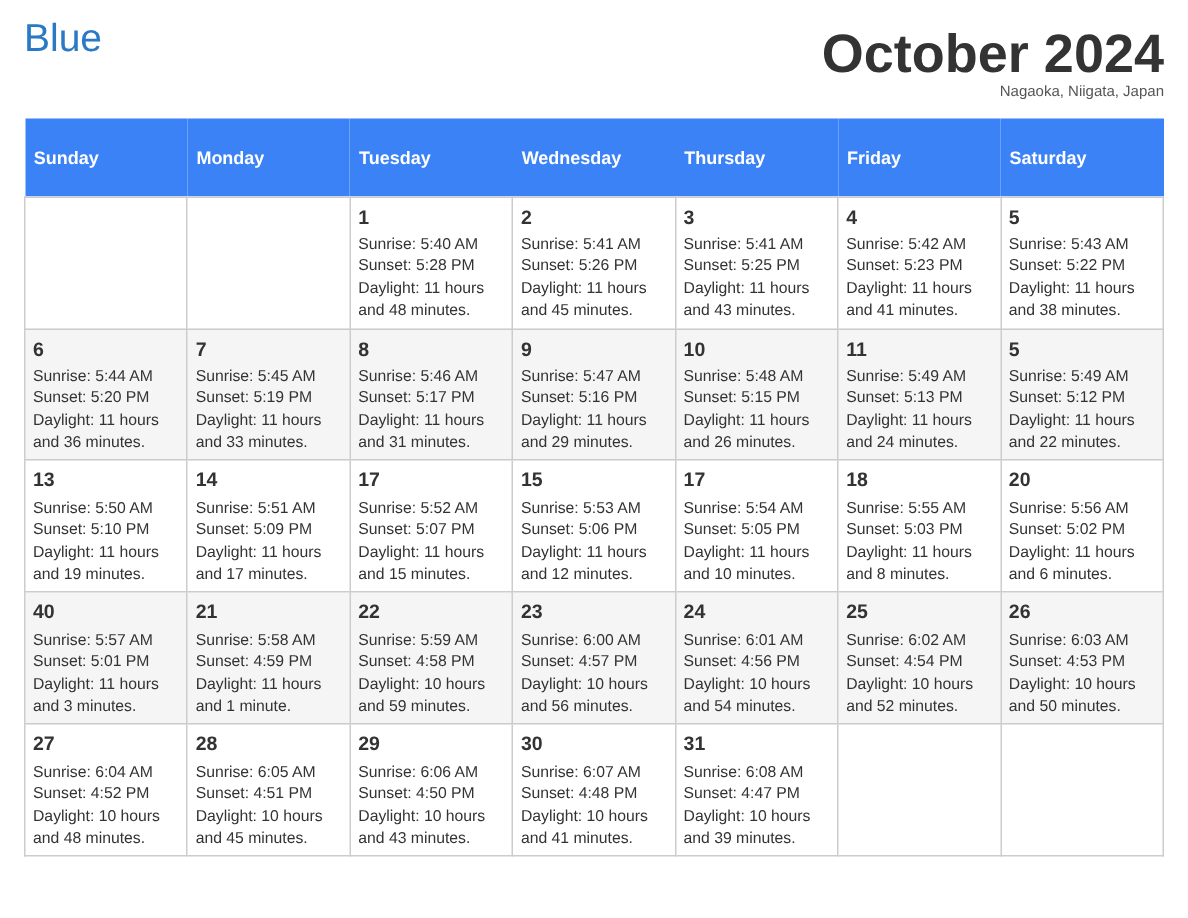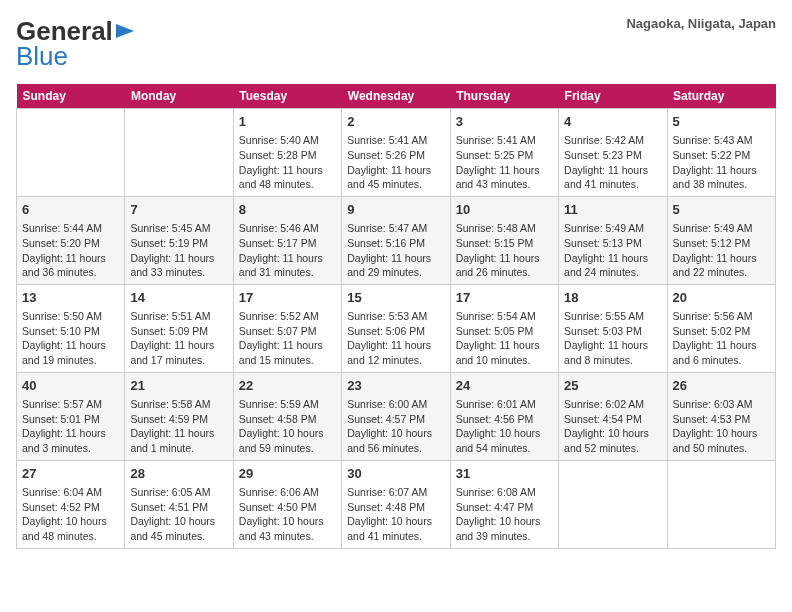--- a/index.html
+++ b/index.html
@@ -24,35 +24,35 @@
     .title-block {
       text-align: right;
     }
     .title-block h1 {
       font-size: 36px;
       font-weight: bold;
       color: #333;
       line-height: 1.1;
     }
     .title-block h2 {
-      font-size: 13px;
-      font-weight: bold;
+      font-size: 10px;
+      font-weight: normal;
       color: #555;
       text-align: right;
     }
     table {
       width: 100%;
       border-collapse: collapse;
       font-size: 11px;
     }
     thead th {
-      background-color: #be185d;
+      background-color: #3b82f6;
       color: #fff;
       text-align: left;
-      padding: 5px 6px;
+      padding: 19px 6px;
       font-size: 12px;
       font-weight: bold;
     }
     tbody td {
       border: 1px solid #ccc;
       vertical-align: top;
       padding: 4px 5px;
       width: 14.28%;
       min-height: 80px;
       color: #333;
@@ -75,29 +75,24 @@
     .logo-wrap {
       display: flex;
       align-items: center;
     }
   </style>
 </head>
 <body>
 
 <div class="header">
   <div class="logo">
-    <div class="logo-wrap">
-      <span style="font-size:26px;font-weight:bold;color:#333;">General</span>
-      <svg width="22" height="22" viewBox="0 0 22 22" style="margin-left:1px;margin-top:-2px;">
-        <polygon points="2,4 20,11 2,18" fill="#2979c5"></polygon>
-      </svg>
-    </div>
     <span style="font-size:26px;font-weight:normal;color:#2979c5;margin-top:-6px;">Blue</span>
   </div>
   <div class="title-block">
+    <h1>October 2024</h1>
     <h2>Nagaoka, Niigata, Japan</h2>
   </div>
 </div>
 
 <table>
   <thead>
     <tr>
       <th>Sunday</th>
       <th>Monday</th>
       <th>Tuesday</th>

